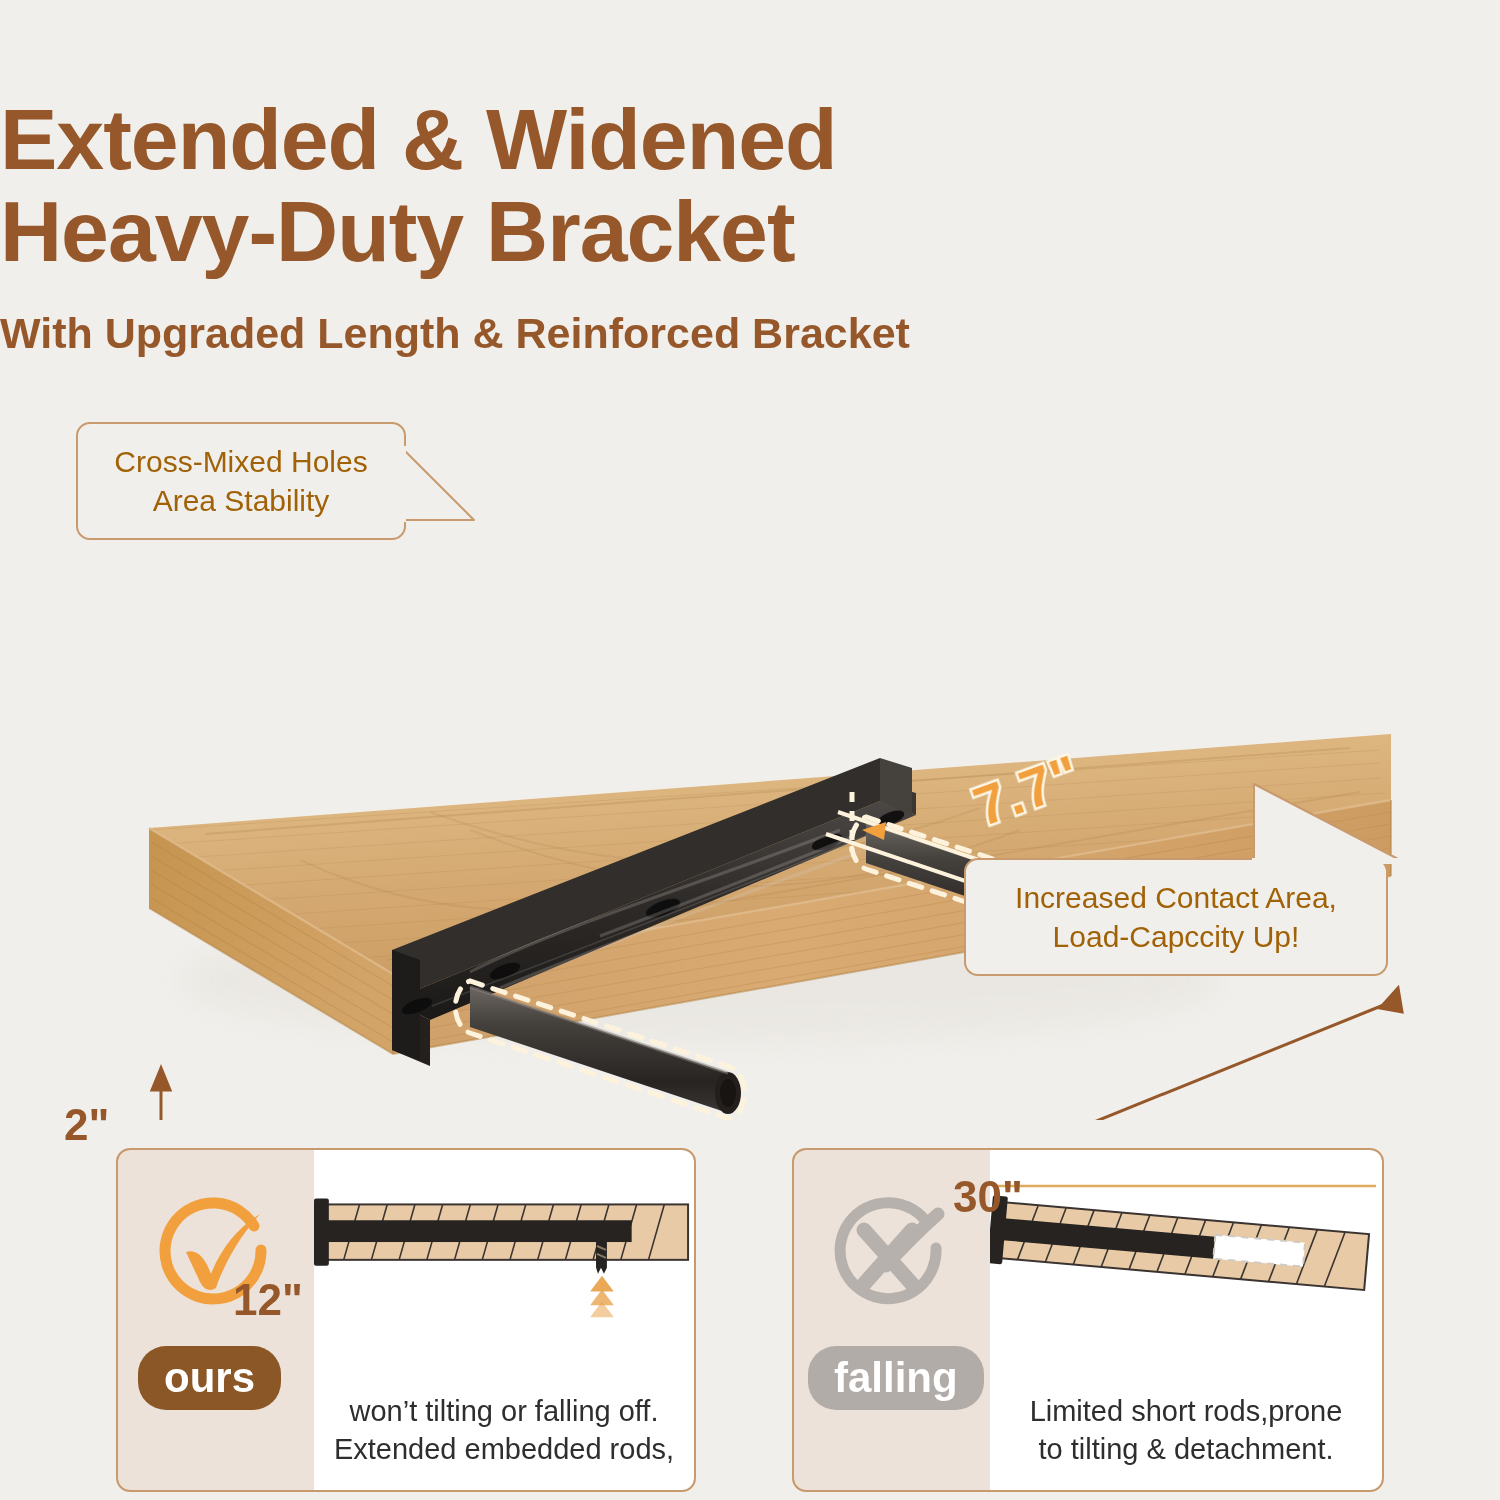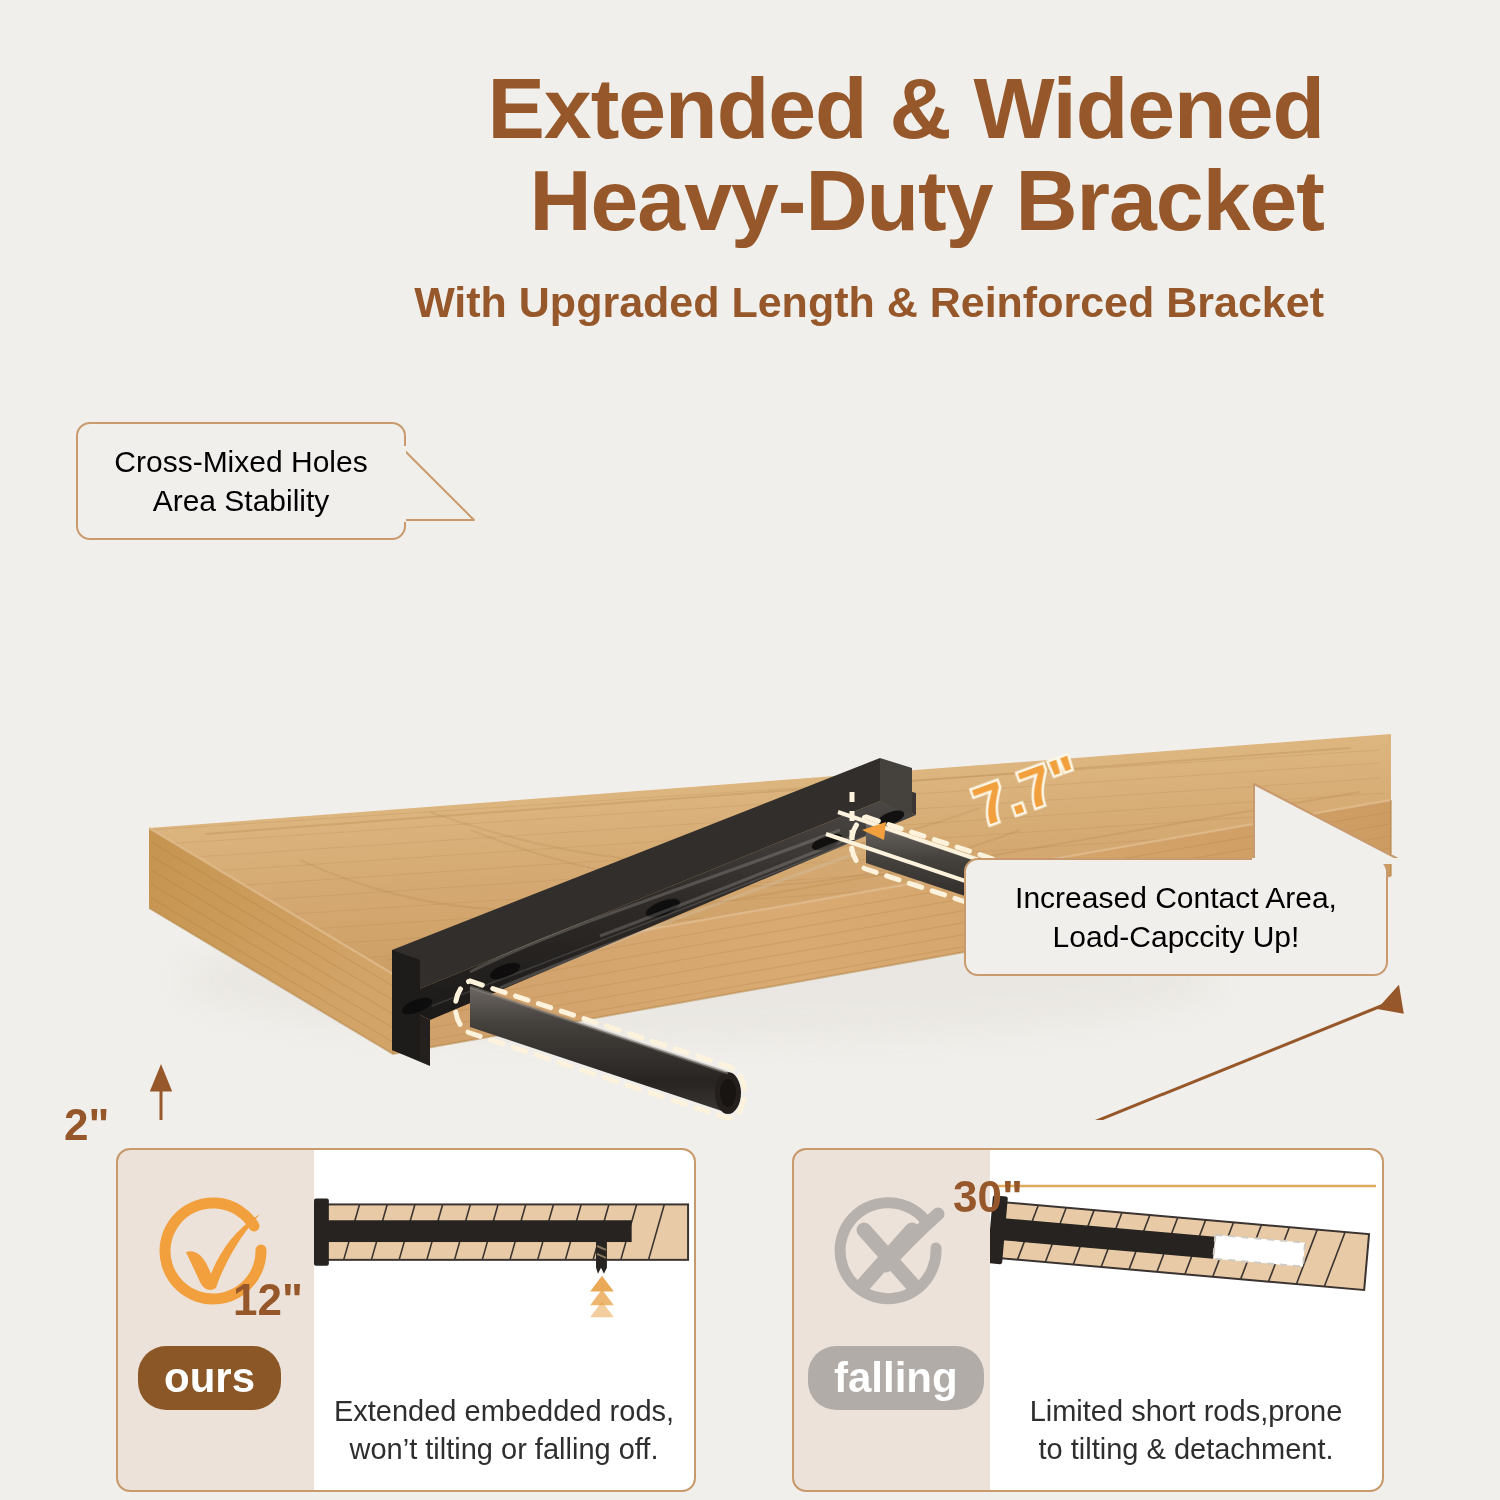--- a/index.html
+++ b/index.html
@@ -5,21 +5,21 @@
   * { margin:0; padding:0; box-sizing:border-box; }
   html,body { width:1500px; height:1500px; }
   body {
     background:#f1efeb;
     font-family:"Liberation Sans", sans-serif;
     position:relative;
     overflow:hidden;
   }
 
   
-  .header { position:absolute; left:0; top:62px; width:1324px; text-align:right; }
+  .header { position:absolute; left:0; top:93px; width:1324px; text-align:left; }
   .title-line {
     font-family:"Liberation Sans", sans-serif;
     font-weight:bold;
     font-size:86px;
     line-height:92px;
     letter-spacing:-1px;
     color:#96582a;
   }
   .subtitle {
     margin-top:32px;
@@ -32,21 +32,21 @@
 
   
   .stage { position:absolute; left:0; top:360px; width:1500px; height:760px; }
 
   
   .callout {
     position:absolute;
     border:2px solid #c89a6e;
     border-radius:14px;
     background:#f1efeb;
-    color:#000000;
+    color:#a16207;
     font-size:30px;
     line-height:39px;
     text-align:center;
     padding:18px 22px;
     z-index:40;
   }
   .callout .tail { position:absolute; display:block; }
 
   #callout-holes { left:76px; top:62px; width:330px; }
   #callout-holes .tail {
@@ -383,22 +383,22 @@
             <path d="M286 104 L295 108"></path>
         </g>
 
         <g fill="#e9a44e">
           <polygon points="291,126 303,142 279,142" opacity="0.95"></polygon>
           <polygon points="291,140 303,156 279,156" opacity="0.8"></polygon>
           <polygon points="291,152 303,168 279,168" opacity="0.55"></polygon>
         </g>
       </svg>
       <div class="panel-caption">
+        <div>won’t tilting or falling off.</div>
         <div>Extended embedded rods,</div>
-        <div>won’t tilting or falling off.</div>
       </div>
     </div>
   </div>
 
   <div class="panel" id="panel-others">
     <div class="panel-left">
       <svg class="verdict-icon" viewBox="0 0 130 130">
         <path d="M104 36 A 48 48 0 1 0 112 60" fill="none" stroke="#b6b1ad" stroke-width="11" stroke-linecap="round"></path>
         <path d="M40 42 L88 96" fill="none" stroke="#b6b1ad" stroke-width="15" stroke-linecap="round"></path>
         <path d="M88 42 L40 96" fill="none" stroke="#b6b1ad" stroke-width="15" stroke-linecap="round"></path>

